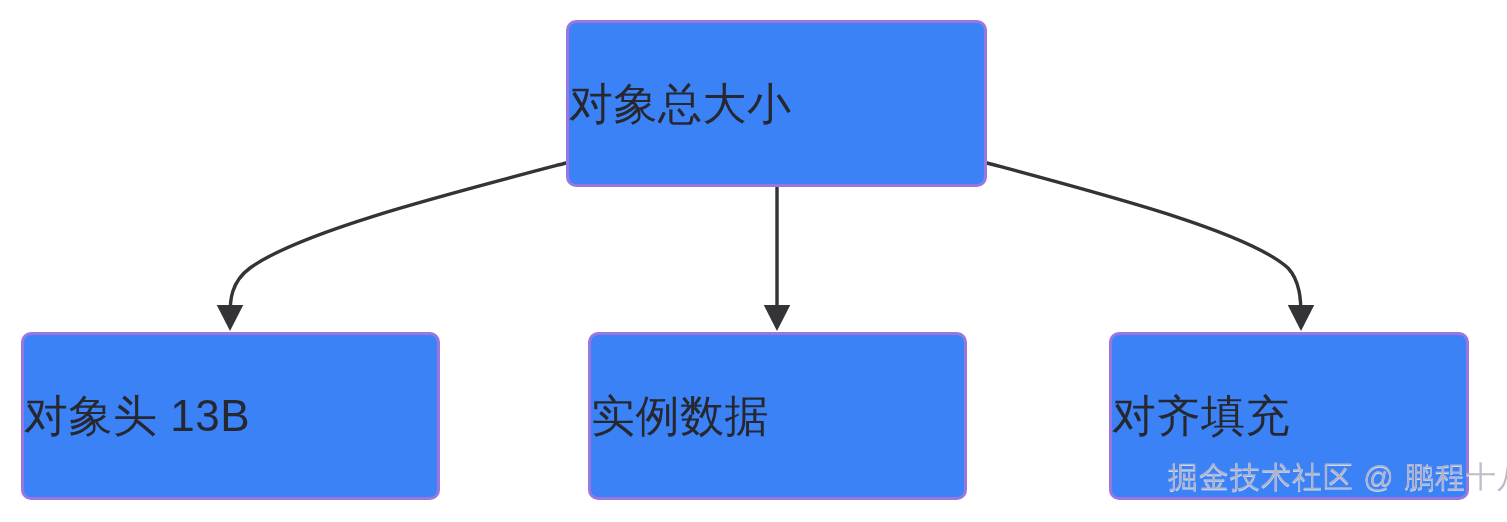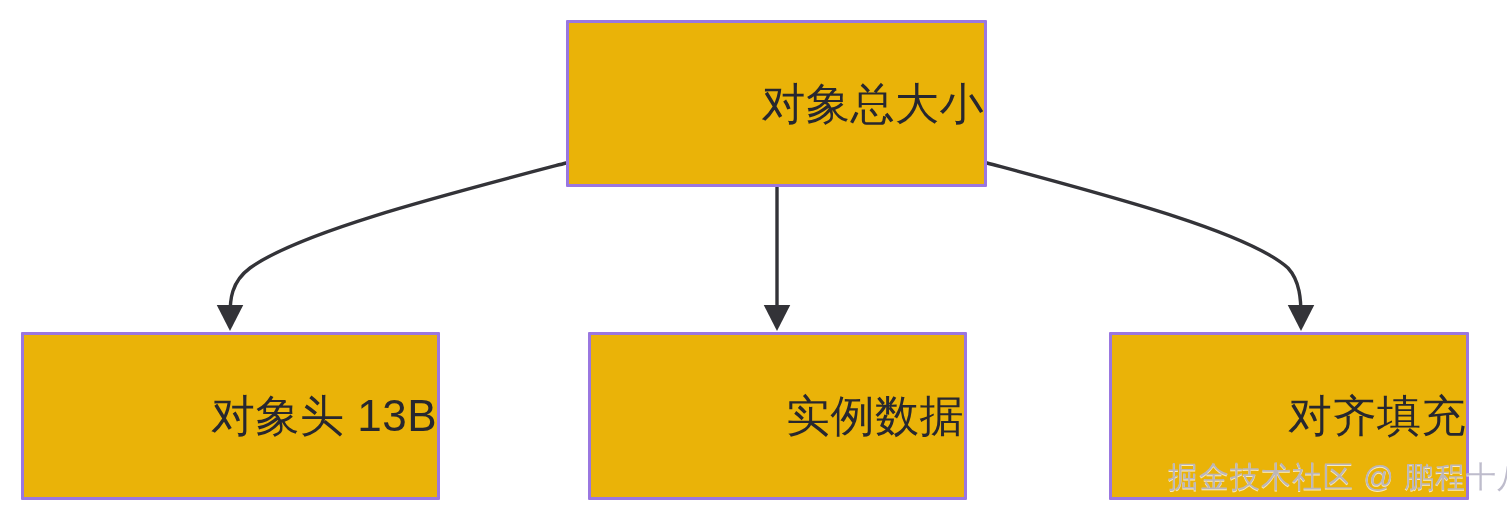--- a/index.html
+++ b/index.html
@@ -28,26 +28,26 @@
     left: 0;
     top: 0;
     width: 1507px;
     height: 522px;
     pointer-events: none;
   }
 
   .node {
     position: absolute;
     box-sizing: border-box;
-    background: #eab308;
+    background: #3b82f6;
     border: 3px solid #9A77E0;
-    border-radius: 1px;
+    border-radius: 10px;
     display: flex;
     align-items: center;
-    justify-content: flex-end;
+    justify-content: flex-start;
   }
 
   .node-label {
     color: #27272F;
     font-size: 44px;
     line-height: 1;
     letter-spacing: 0.5px;
     white-space: nowrap;
     font-weight: 400;
   }

